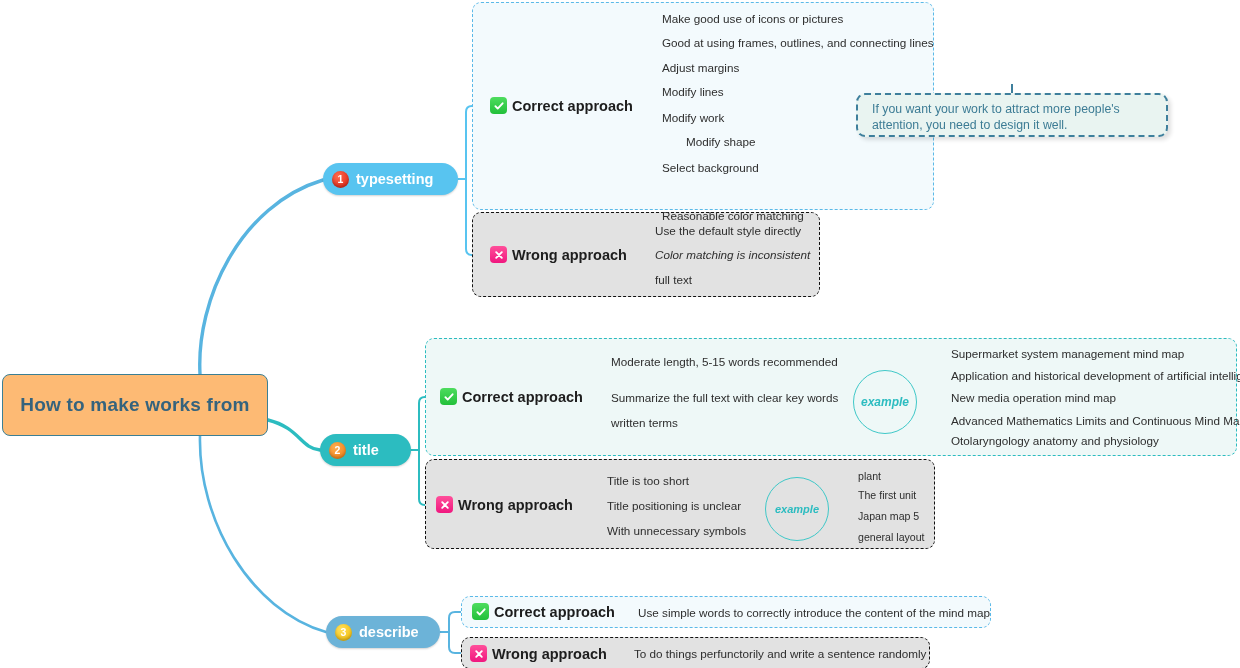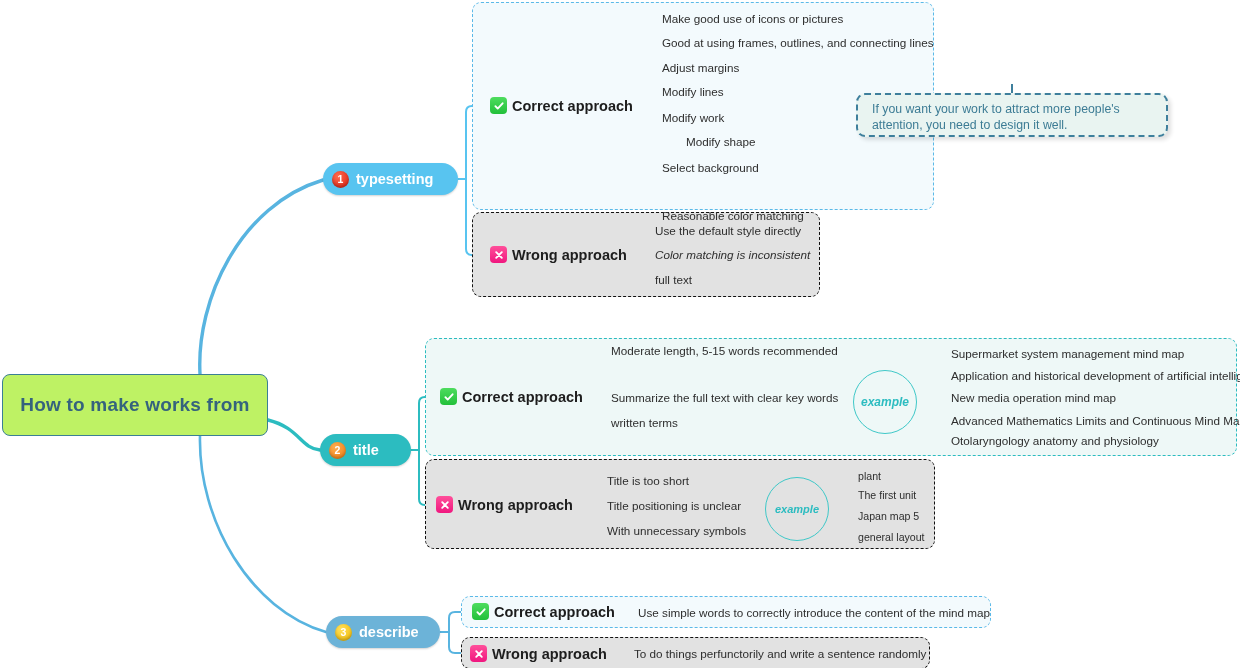--- a/index.html
+++ b/index.html
@@ -9,21 +9,21 @@
     font-family:"Liberation Sans","DejaVu Sans",sans-serif;
     overflow:hidden;
     position:relative;
   }
   #canvas{position:absolute;left:0;top:0;width:1240px;height:668px;}
   svg.wires{position:absolute;left:0;top:0;width:1240px;height:668px;pointer-events:none;}
 
   
   .root-node{
     position:absolute;left:2px;top:374px;width:266px;height:62px;
-    background:#bef264;border:1.5px solid #3b7f94;border-radius:8px;
+    background:#fdba74;border:1.5px solid #3b7f94;border-radius:8px;
     display:flex;align-items:center;justify-content:center;
     box-sizing:border-box;z-index:6;
   }
   .root-node .txt{
     font-size:19px;font-weight:bold;color:#35637d;letter-spacing:.2px;
   }
 
   
   .pill{
     position:absolute;height:32px;border-radius:16px;
@@ -271,21 +271,21 @@
   <div class="leaf" style="left:662px;top:185px;margin-top:24px;">Reasonable color matching</div>
 
   <div class="leaf" style="left:655px;top:224px;">Use the default style directly</div>
   <div class="leaf ital" style="left:655px;top:248px;">Color matching is inconsistent</div>
   <div class="leaf" style="left:655px;top:273px;">full text</div>
 
   <div class="callout">
     <div class="ctxt">If you want your work to attract more people's attention, you need to design it well.</div>
   </div>
 
-  <div class="leaf" style="left:611px;top:344px;">Moderate length, 5-15 words recommended</div>
+  <div class="leaf" style="left:611px;top:355px;">Moderate length, 5-15 words recommended</div>
   <div class="leaf" style="left:611px;top:391px;text-align:center;">Summarize the full text with clear key words</div>
   <div class="leaf" style="left:611px;top:416px;">written terms</div>
 
   <div class="example" id="ex-ok">
     <span>example</span>
   </div>
 
   <div class="leaf" style="left:951px;top:347px;">Supermarket system management mind map</div>
   <div class="leaf" style="left:951px;top:369px;">Application and historical development of artificial intelligence</div>
   <div class="leaf" style="left:951px;top:391px;">New media operation mind map</div>

